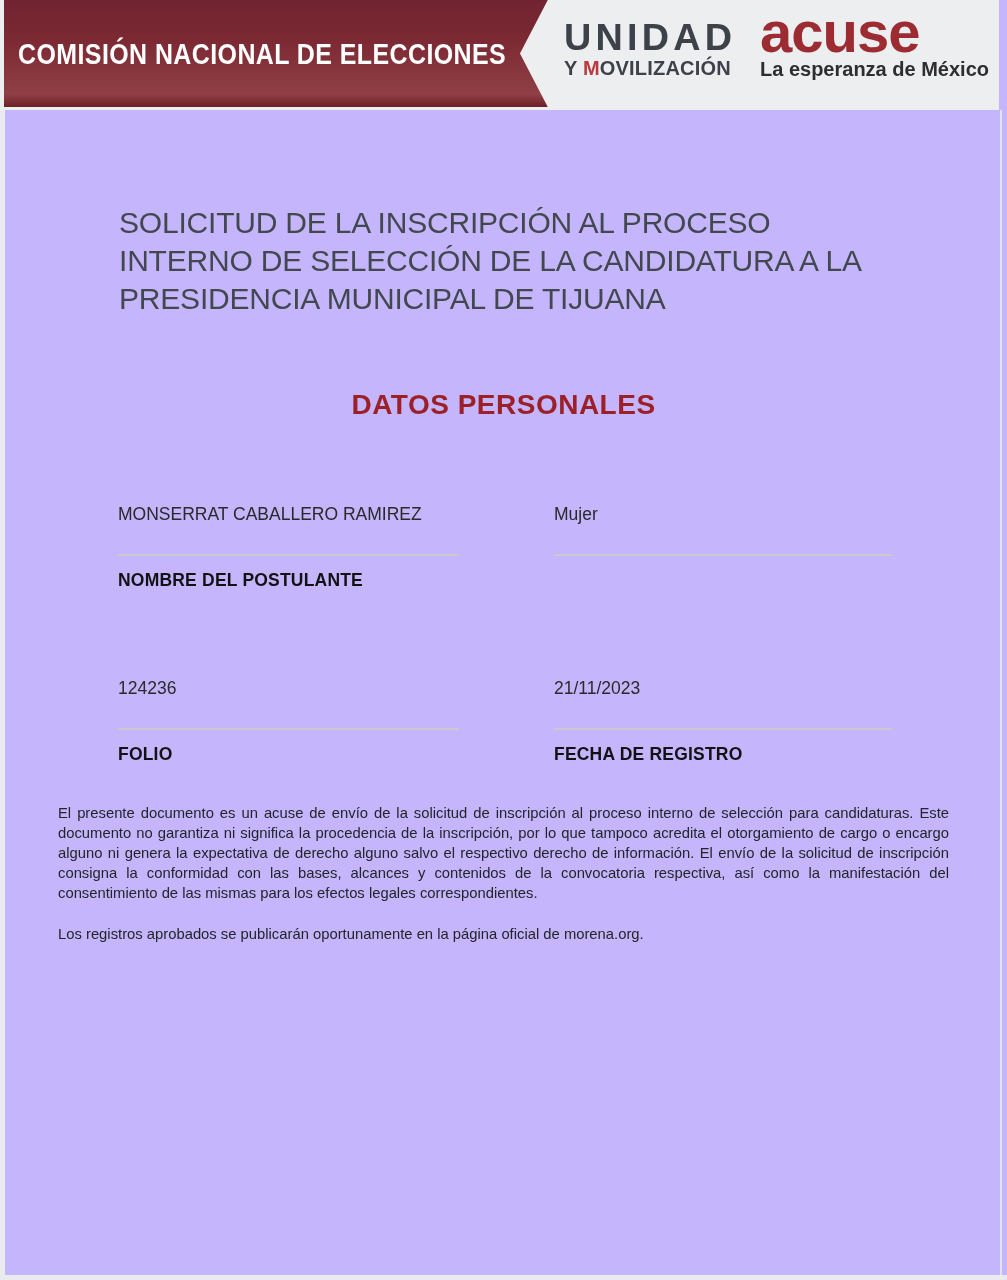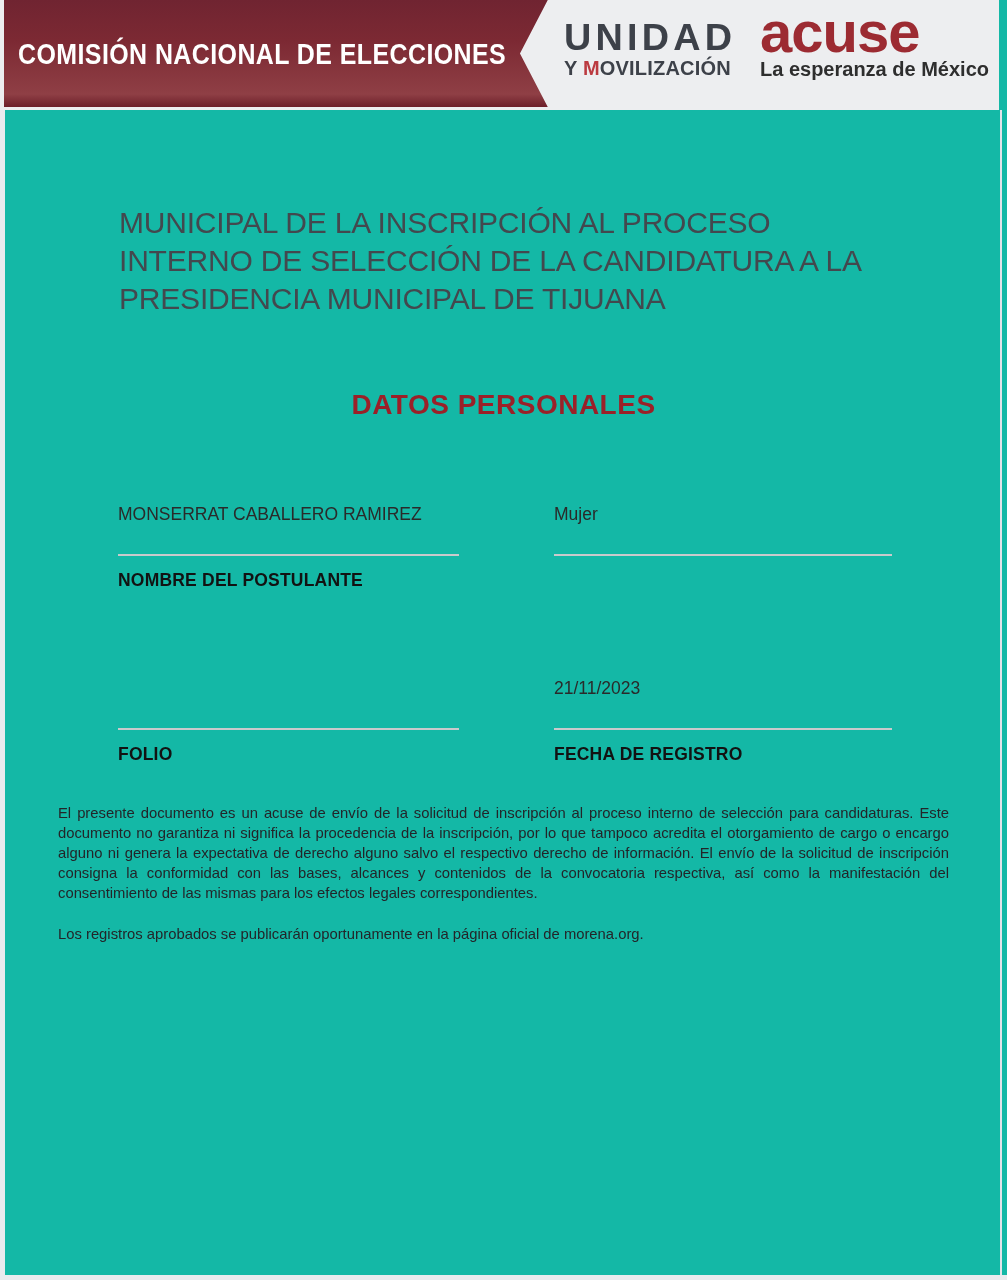--- a/index.html
+++ b/index.html
@@ -1,19 +1,19 @@
 <!DOCTYPE html>
 <html><head>
 <meta charset="utf-8">
 <style>
   * { margin:0; padding:0; box-sizing:border-box; }
   html,body { background:#ffffff; }
   .canvas {
     position:relative; width:1007px; height:1280px; overflow:hidden;
-    background:#14b8a6; font-family:"Liberation Sans", sans-serif;
+    background:#c4b5fd; font-family:"Liberation Sans", sans-serif;
   }
 
   
   .header {
     position:absolute; top:0; left:0; width:999px; height:110px;
     background:#edeef0;
   }
   .ribbon {
     position:absolute; top:0; left:4px; width:556px; height:107px;
     background:linear-gradient(180deg,#702431 0%,#7c2933 38%,#8f3f45 88%,#6d1f2a 100%);
@@ -92,39 +92,40 @@
       <div class="morena-word">acuse</div>
       <div class="morena-tag">La esperanza de México</div>
     </div>
   </div>
 
   <div class="edge-left"></div>
   <div class="edge-right"></div>
   <div class="edge-bottom"></div>
 
   <div class="doc-title">
-    <div>MUNICIPAL DE LA INSCRIPCIÓN AL PROCESO</div>
+    <div>SOLICITUD DE LA INSCRIPCIÓN AL PROCESO</div>
     <div>INTERNO DE SELECCIÓN DE LA CANDIDATURA A LA</div>
     <div>PRESIDENCIA MUNICIPAL DE TIJUANA</div>
   </div>
 
   <div class="section-heading">DATOS PERSONALES</div>
 
   <div class="field field-nombre">
     <div class="field-value">MONSERRAT CABALLERO RAMIREZ</div>
     <div class="field-line"></div>
     <div class="field-label">NOMBRE DEL POSTULANTE</div>
   </div>
 
   <div class="field field-sexo">
     <div class="field-value">Mujer</div>
     <div class="field-line"></div>
   </div>
 
   <div class="field field-folio">
+    <div class="field-value">124236</div>
     <div class="field-line"></div>
     <div class="field-label">FOLIO</div>
   </div>
 
   <div class="field field-fecha">
     <div class="field-value">21/11/2023</div>
     <div class="field-line"></div>
     <div class="field-label">FECHA DE REGISTRO</div>
   </div>
 

